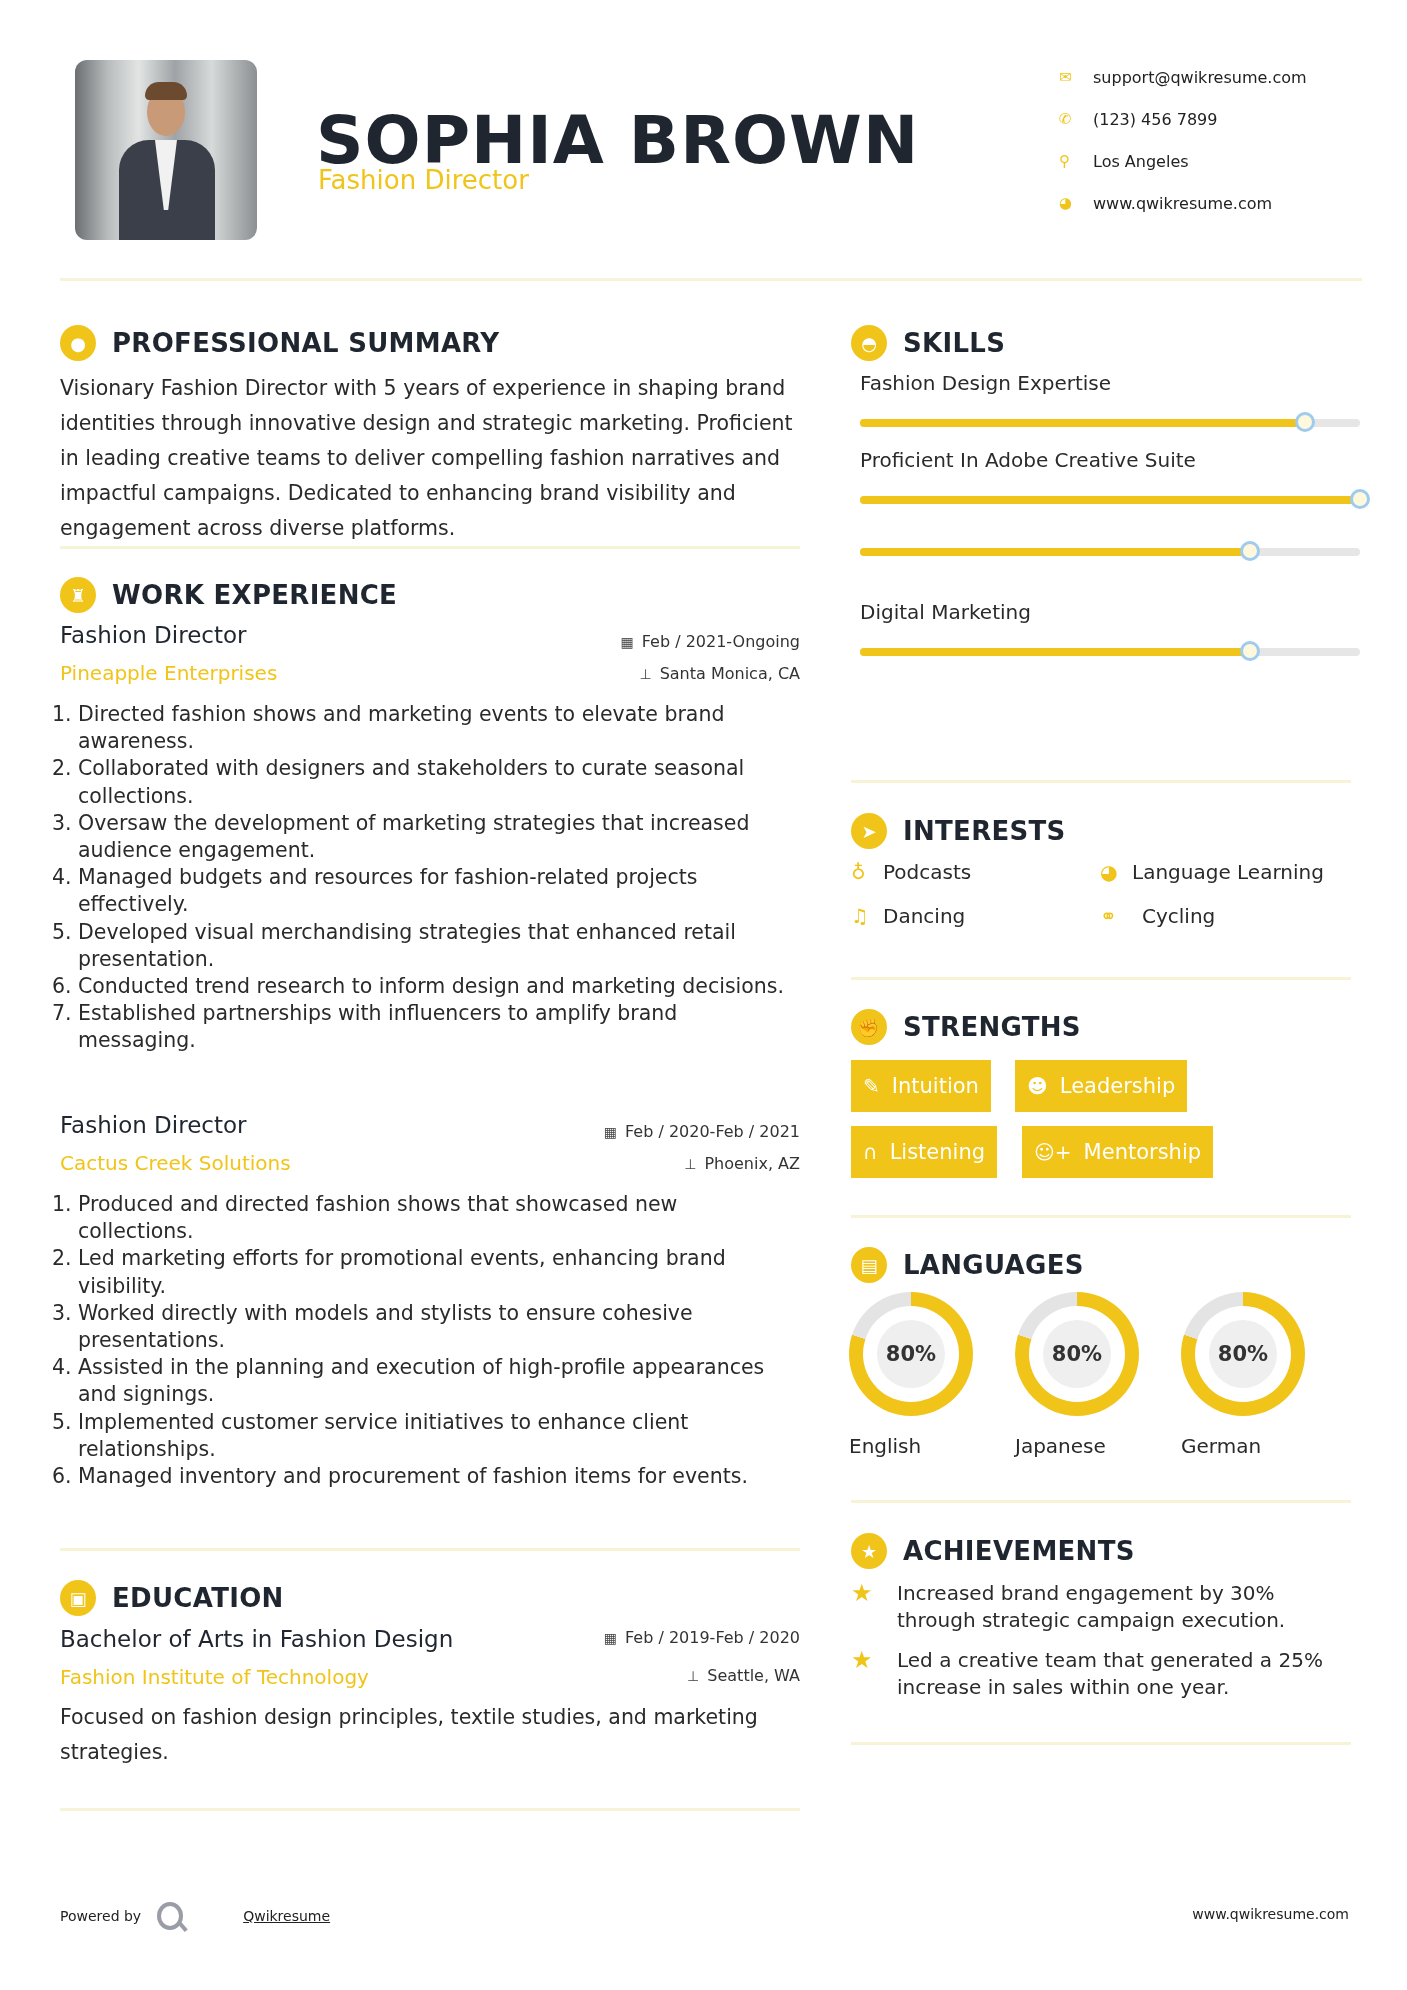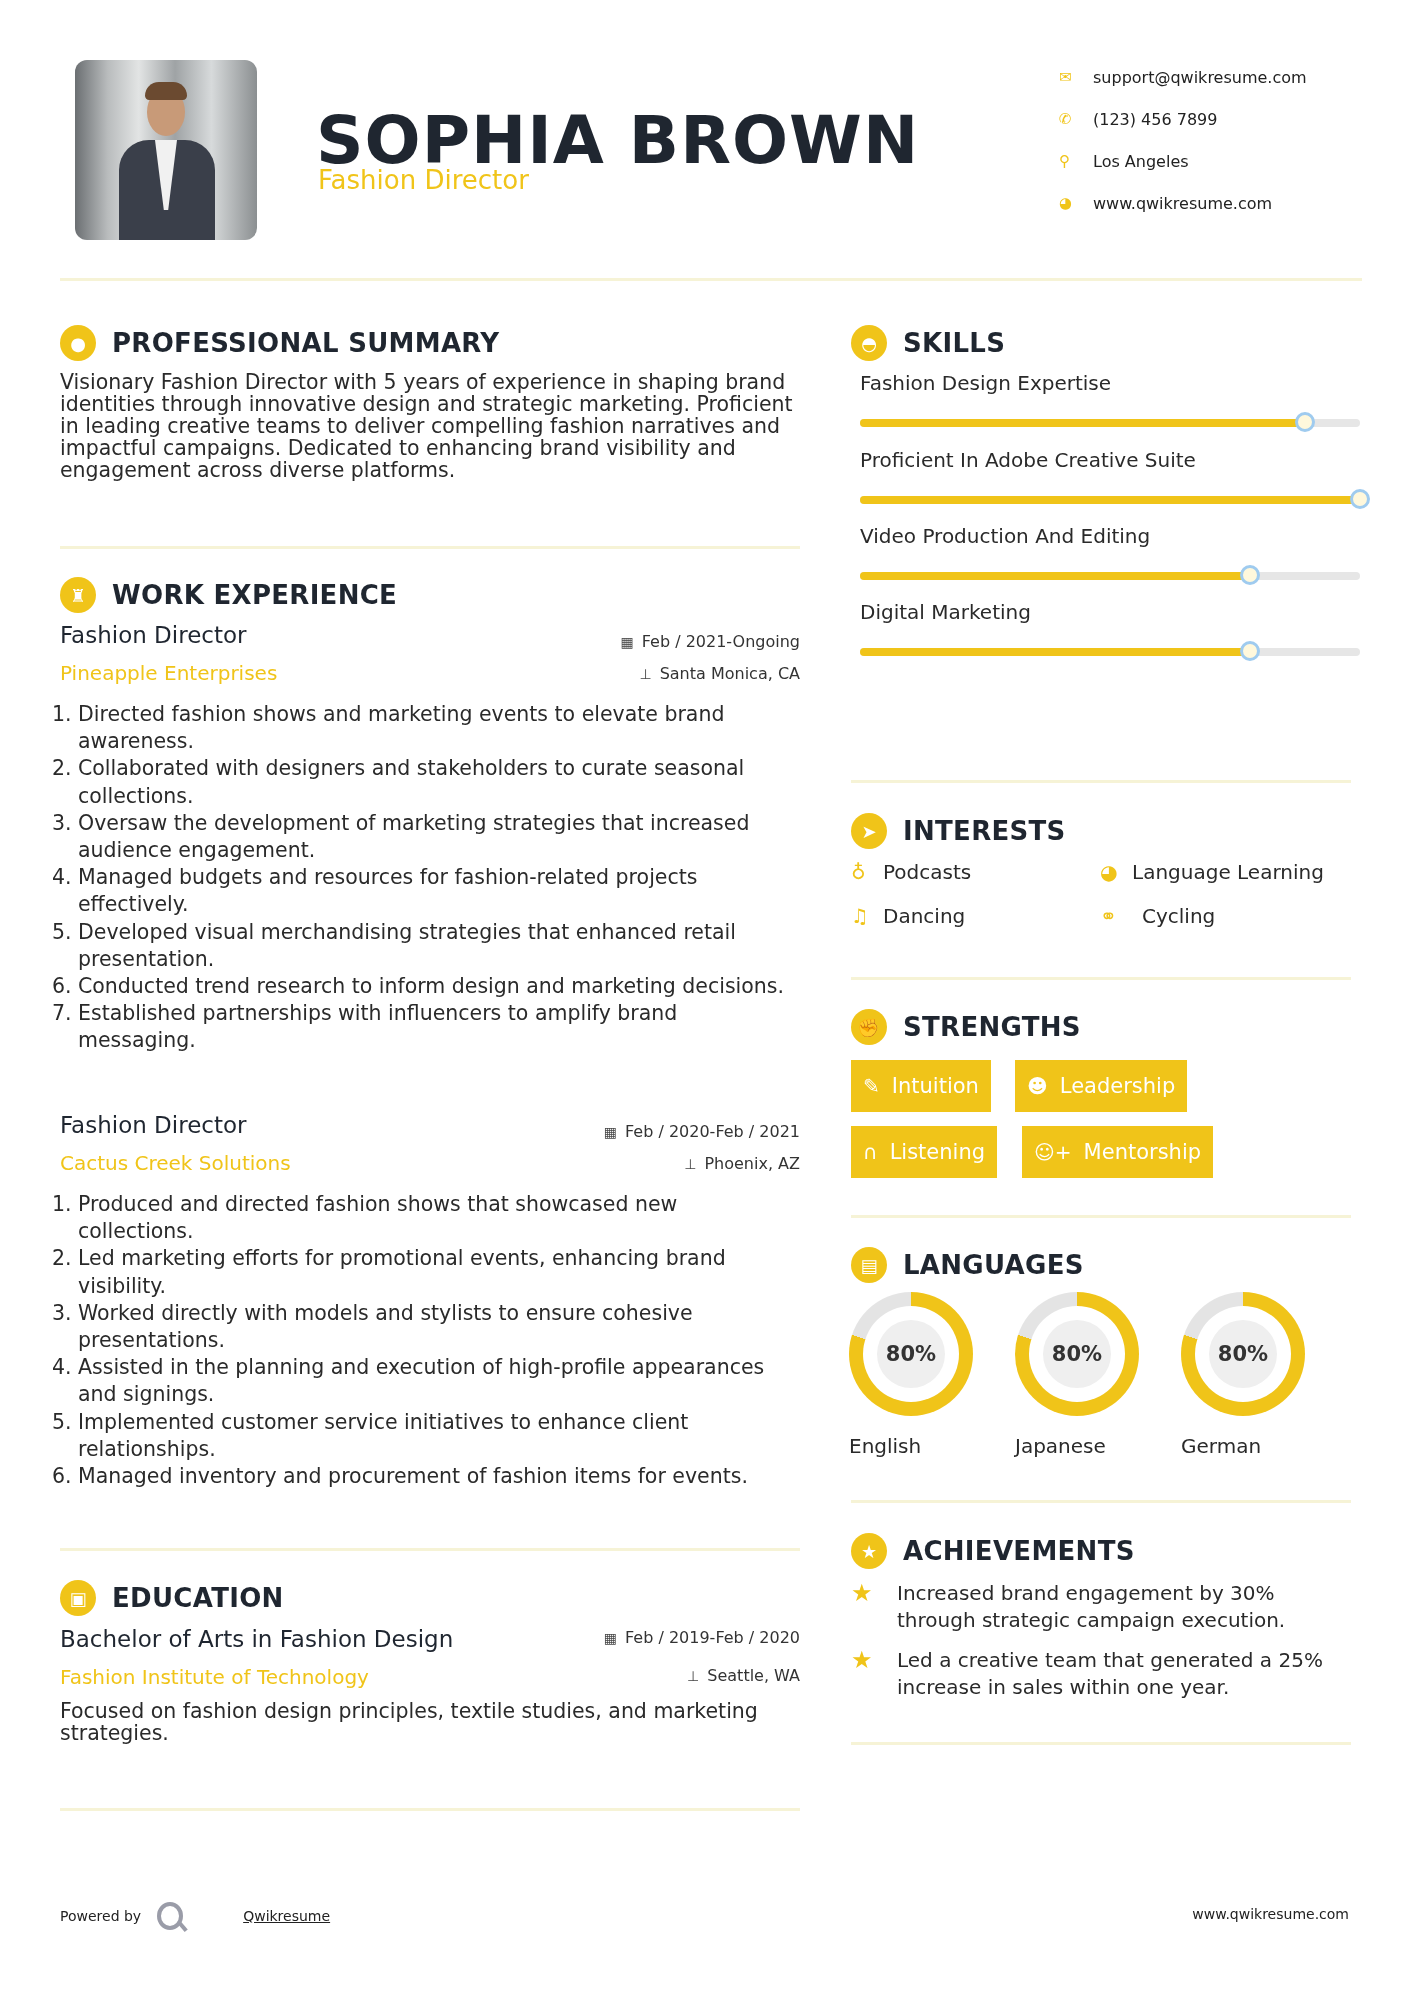--- a/index.html
+++ b/index.html
@@ -13,21 +13,21 @@
   .photo .shirt { position: absolute; left: 80px; top: 80px; width: 22px; height: 70px; background: #f1f1f1; clip-path: polygon(0 0,100% 0,60% 100%,40% 100%); }
   .name { position: absolute; left: 316px; top: 102px; font-size: 66px; font-weight: bold; color: #1f2630; letter-spacing: 1px; }
   .title { position: absolute; left: 318px; top: 165px; font-size: 26px; color: #f0c419; }
   .contacts { position: absolute; left: 1055px; top: 56px; }
   .contact { display: flex; align-items: center; height: 42px; font-size: 16px; color: #222; }
   .contact .ic { width: 38px; color: #f0c419; font-size: 15px; text-align: left; padding-left: 4px; }
   .rule { position: absolute; height: 3px; background: #f6f3d6; }
   .section-head { position: absolute; display: flex; align-items: center; }
   .badge { width: 36px; height: 36px; border-radius: 50%; background: #f0c419; color: #fff; display: flex; align-items: center; justify-content: center; font-size: 18px; margin-right: 16px; }
   .section-title { font-size: 26px; font-weight: bold; color: #1f2630; letter-spacing: 0.3px; }
-  .para { position: absolute; font-size: 20.5px; line-height: 22px; color: #2a2a2a; }
+  .para { position: absolute; font-size: 20.5px; line-height: 35px; color: #2a2a2a; }
   .job-title { position: absolute; font-size: 23px; color: #1f2630; }
   .company { position: absolute; font-size: 20px; color: #f0c419; }
   .meta { position: absolute; font-size: 16px; color: #333; text-align: right; right: 607px; white-space: nowrap; }
   .meta .ic { color: #444; font-size: 14px; margin-right: 8px; }
   ol.duties { position: absolute; font-size: 20.5px; line-height: 27.2px; color: #2a2a2a; padding-left: 22px; }
   ol.duties li { padding-left: 0; }
   .skill { position: absolute; left: 860px; width: 510px; }
   .skill .label { font-size: 20px; color: #2a2a2a; }
   .skill .track { position: relative; margin-top: 24px; width: 500px; height: 8px; border-radius: 4px; background: #e6e6e6; }
   .skill .fill { position: absolute; left: 0; top: 0; height: 8px; border-radius: 4px; background: #f0c419; }
@@ -160,21 +160,20 @@
     </div>
   </div>
   <div class="skill" style="top:448px;">
     <div class="label">Proficient In Adobe Creative Suite</div>
     <div class="track">
       <div class="fill" style="width:100%;"></div>
       <div class="knob" style="left:100%;"></div>
     </div>
   </div>
   <div class="skill" style="top:524px;">
-    <div class="label">Video Production And Editing</div>
     <div class="track">
       <div class="fill" style="width:78%;"></div>
       <div class="knob" style="left:78%;"></div>
     </div>
   </div>
   <div class="skill" style="top:600px;">
     <div class="label">Digital Marketing</div>
     <div class="track">
       <div class="fill" style="width:78%;"></div>
       <div class="knob" style="left:78%;"></div>

